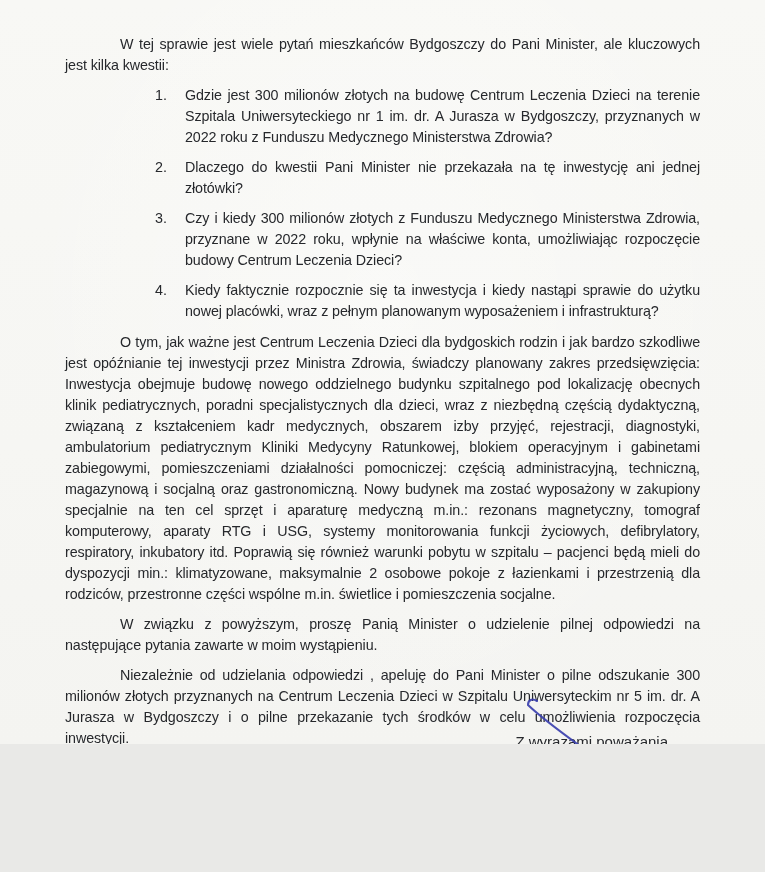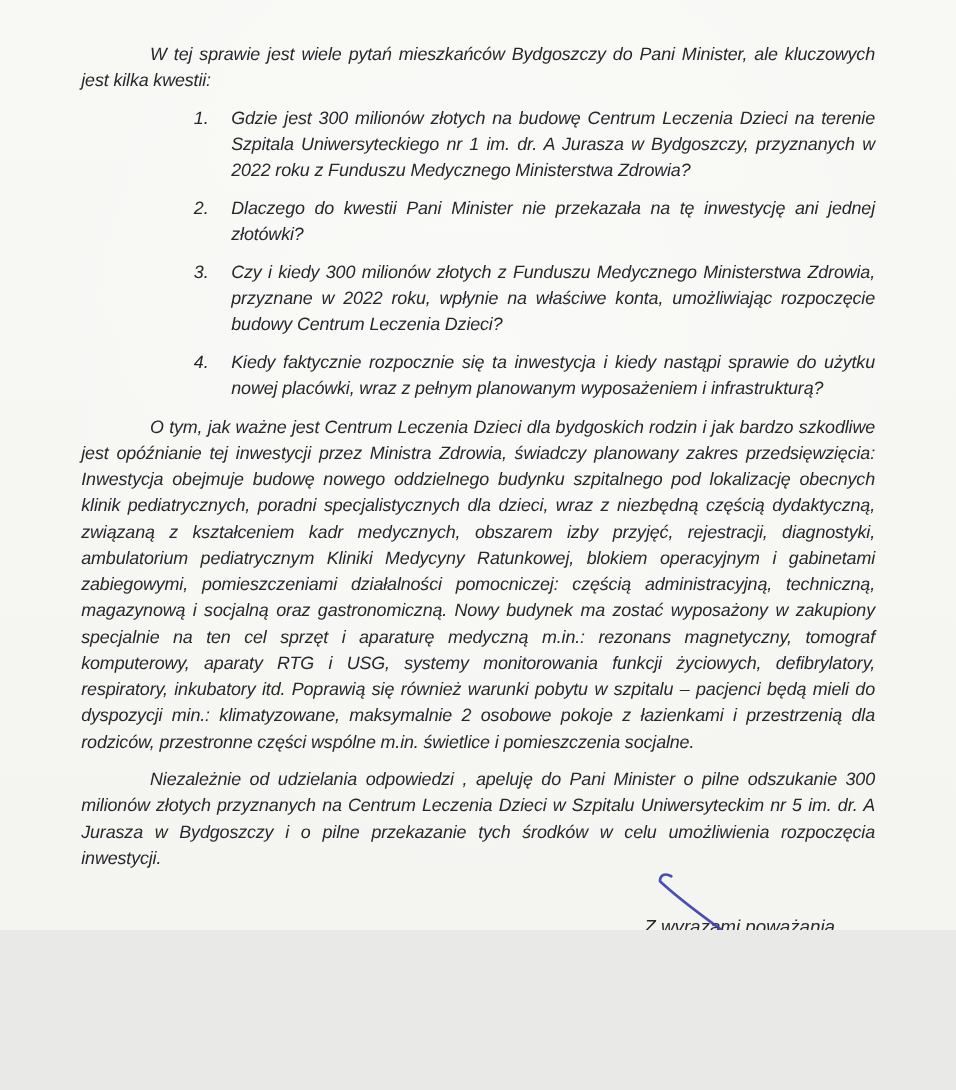--- a/index.html
+++ b/index.html
@@ -12,21 +12,20 @@
     width: 765px;
     height: 744px;
     margin: 0 auto;
     background:
       radial-gradient(ellipse at 50% 40%, rgba(255,255,255,0.35), rgba(0,0,0,0) 70%),
       linear-gradient(180deg, #f8f8f5 0%, #f6f6f3 60%, #f4f4f1 100%);
     background-color: var(--paper, #f7f7f4);
     font-family: "Liberation Sans", sans-serif;
     color: var(--ink, #26282c);
     overflow: hidden;
-    font-style: italic;
   }
   .content {
     position: absolute;
     left: 65px;
     top: 34px;
     width: 635px;
   }
   .para {
     margin: 0 0 9px 0;
     font-size: 14.3px;
@@ -113,20 +112,21 @@
         <span class="q-text">Czy i kiedy 300 milionów złotych z Funduszu Medycznego Ministerstwa Zdrowia, przyznane w 2022 roku, wpłynie na właściwe konta, umożliwiając rozpoczęcie budowy Centrum Leczenia Dzieci?</span>
       </div>
       <div class="question">
         <span class="q-num">4.</span>
         <span class="q-text">Kiedy faktycznie rozpocznie się ta inwestycja i kiedy nastąpi sprawie do użytku nowej placówki, wraz z pełnym planowanym wyposażeniem i infrastrukturą?</span>
       </div>
     </div>
 
     <p class="para indent">O tym, jak ważne jest Centrum Leczenia Dzieci dla bydgoskich rodzin i jak bardzo szkodliwe jest opóźnianie tej inwestycji przez Ministra Zdrowia, świadczy planowany zakres przedsięwzięcia: Inwestycja obejmuje budowę nowego oddzielnego budynku szpitalnego pod lokalizację obecnych klinik pediatrycznych, poradni specjalistycznych dla dzieci, wraz z niezbędną częścią dydaktyczną, związaną z kształceniem kadr medycznych, obszarem izby przyjęć, rejestracji, diagnostyki, ambulatorium pediatrycznym Kliniki Medycyny Ratunkowej, blokiem operacyjnym i gabinetami zabiegowymi, pomieszczeniami działalności pomocniczej: częścią administracyjną, techniczną, magazynową i socjalną oraz gastronomiczną. Nowy budynek ma zostać wyposażony w zakupiony specjalnie na ten cel sprzęt i aparaturę medyczną m.in.: rezonans magnetyczny, tomograf komputerowy, aparaty RTG i USG, systemy monitorowania funkcji życiowych, defibrylatory, respiratory, inkubatory itd. Poprawią się również warunki pobytu w szpitalu – pacjenci będą mieli do dyspozycji min.: klimatyzowane, maksymalnie 2 osobowe pokoje z łazienkami i przestrzenią dla rodziców, przestronne części wspólne m.in. świetlice i pomieszczenia socjalne.</p>
 
+    <p class="para indent">W związku z powyższym, proszę Panią Minister o udzielenie pilnej odpowiedzi na następujące pytania zawarte w moim wystąpieniu.</p>
 
     <p class="para indent">Niezależnie od udzielania odpowiedzi , apeluję do Pani Minister o pilne odszukanie 300 milionów złotych przyznanych na Centrum Leczenia Dzieci w Szpitalu Uniwersyteckim nr 5 im. dr. A Jurasza w Bydgoszczy i o pilne przekazanie tych środków w celu umożliwienia rozpoczęcia inwestycji.</p>
   </div>
 
   <div class="closing">
     <div class="valediction">Z wyrazami poważania</div>
     <div class="signer-name">Jan Szopiński</div>
     <div class="signer-title">Poseł na Sejm RP</div>
   </div>
 

